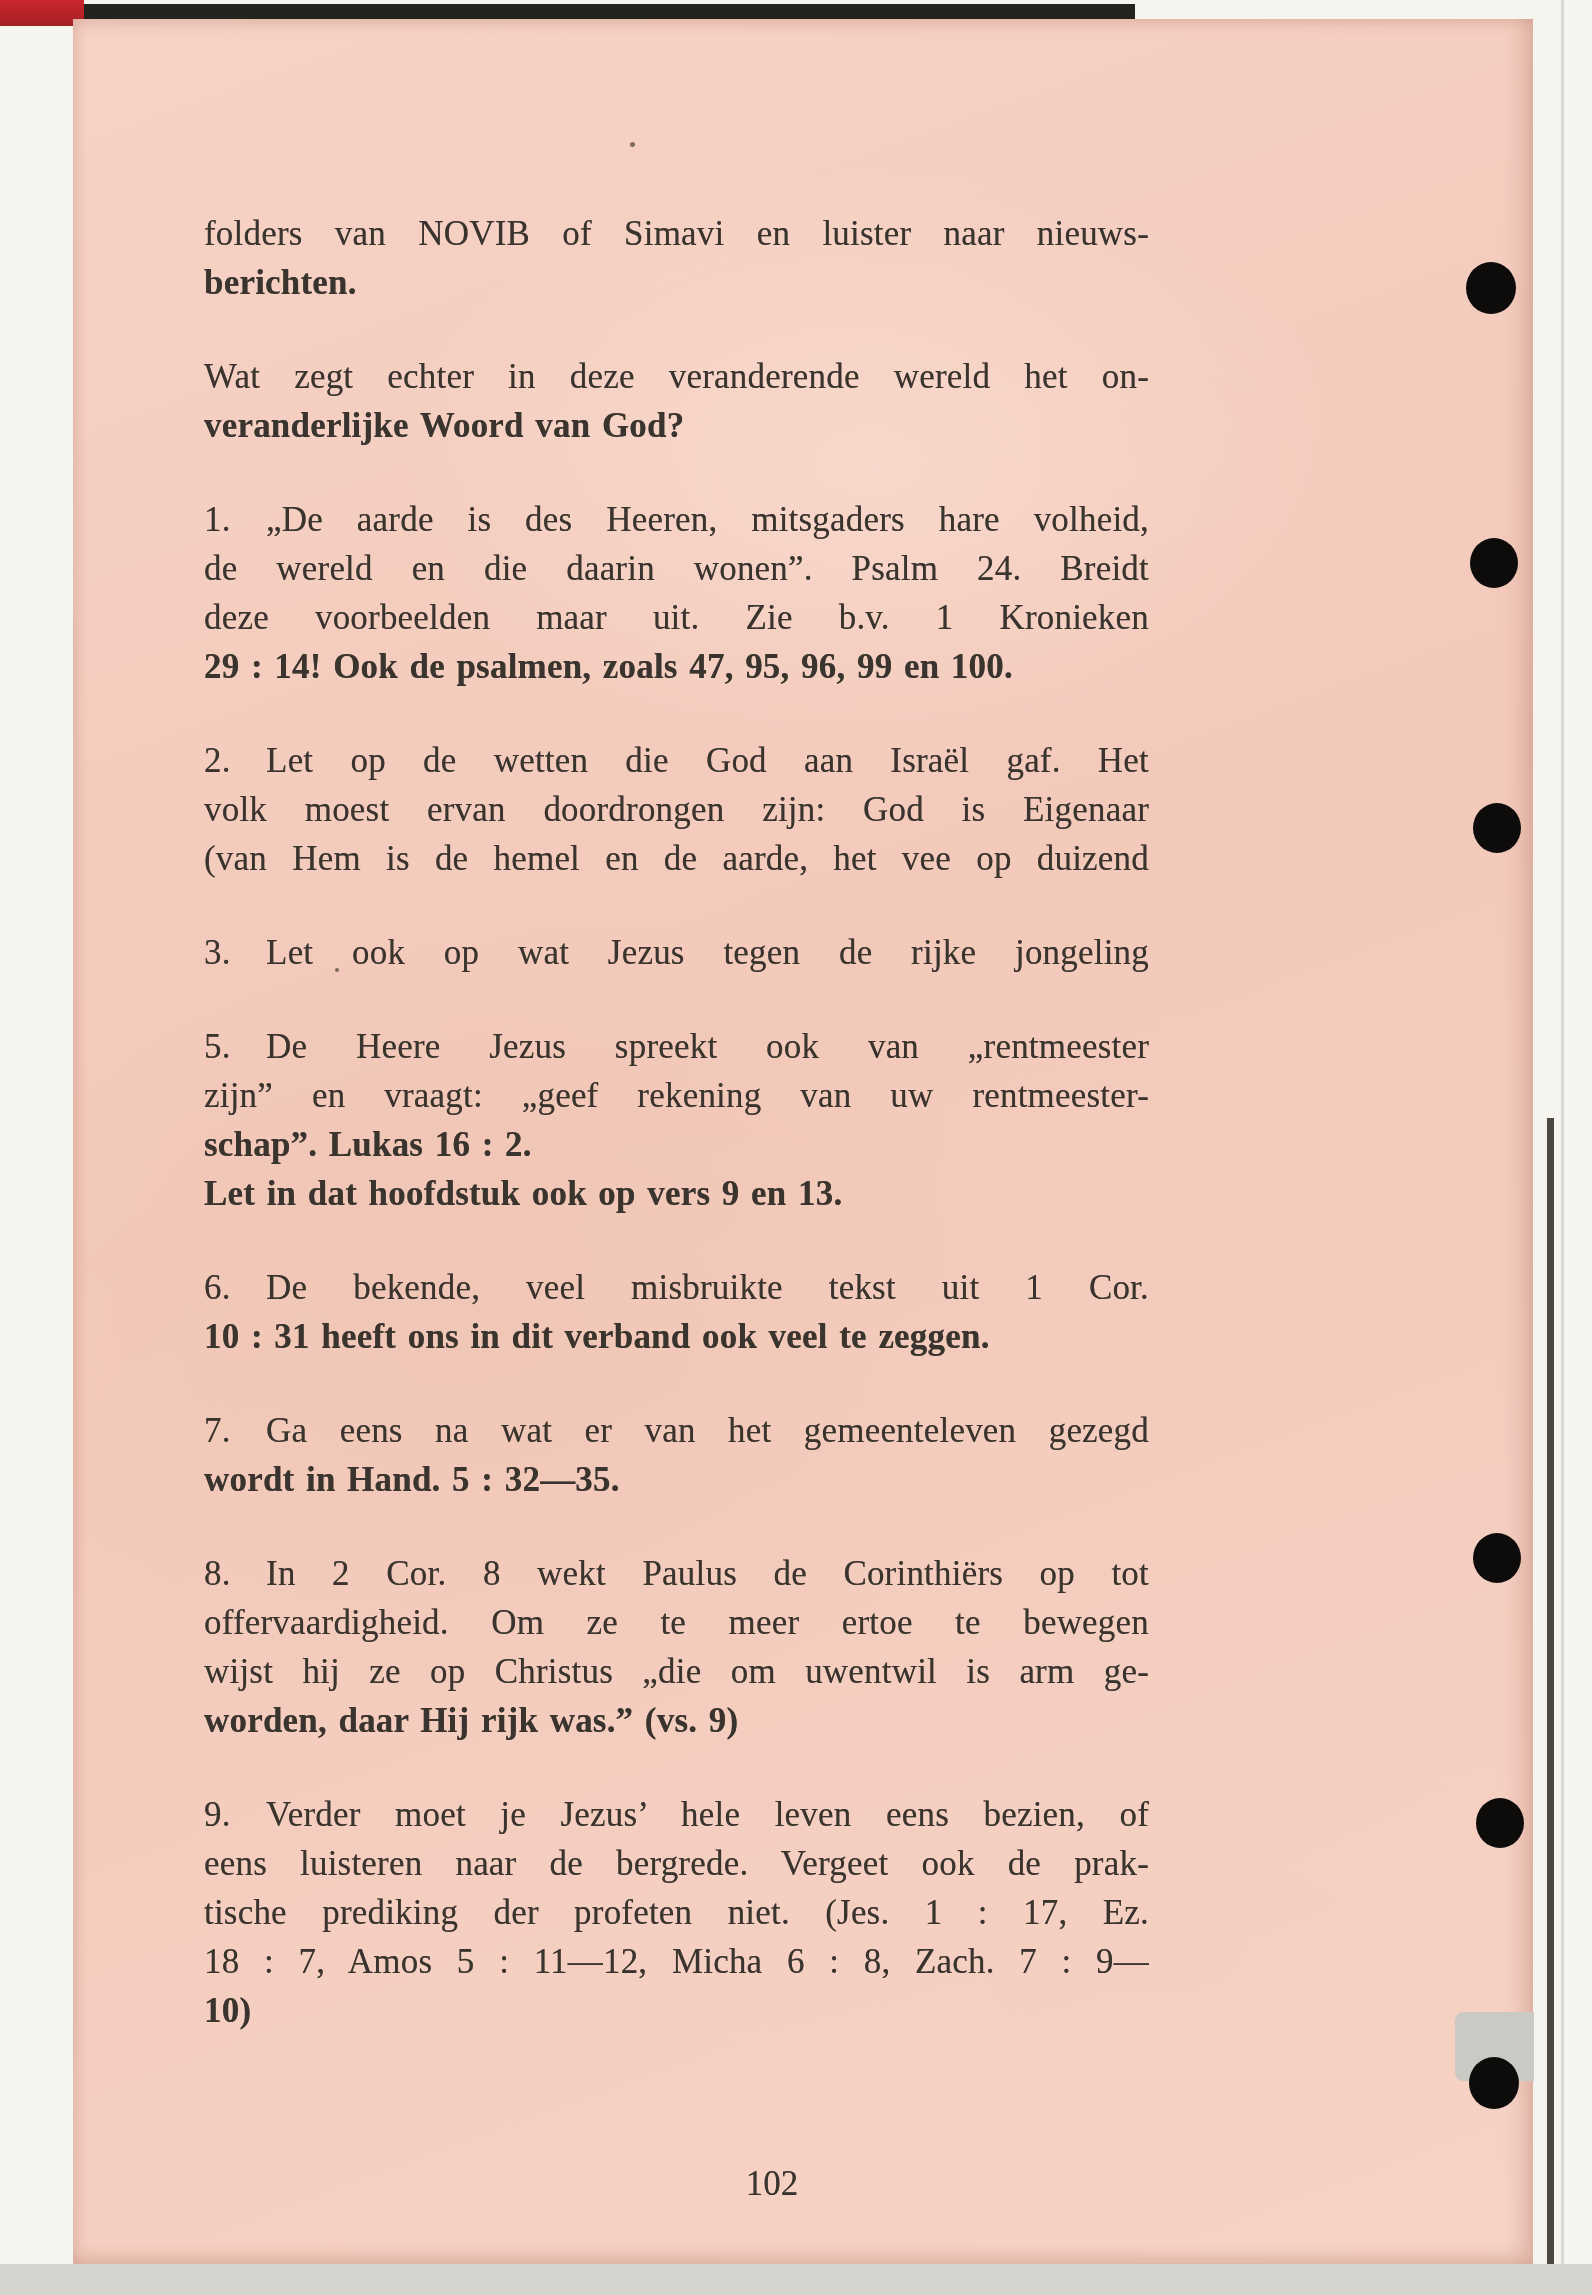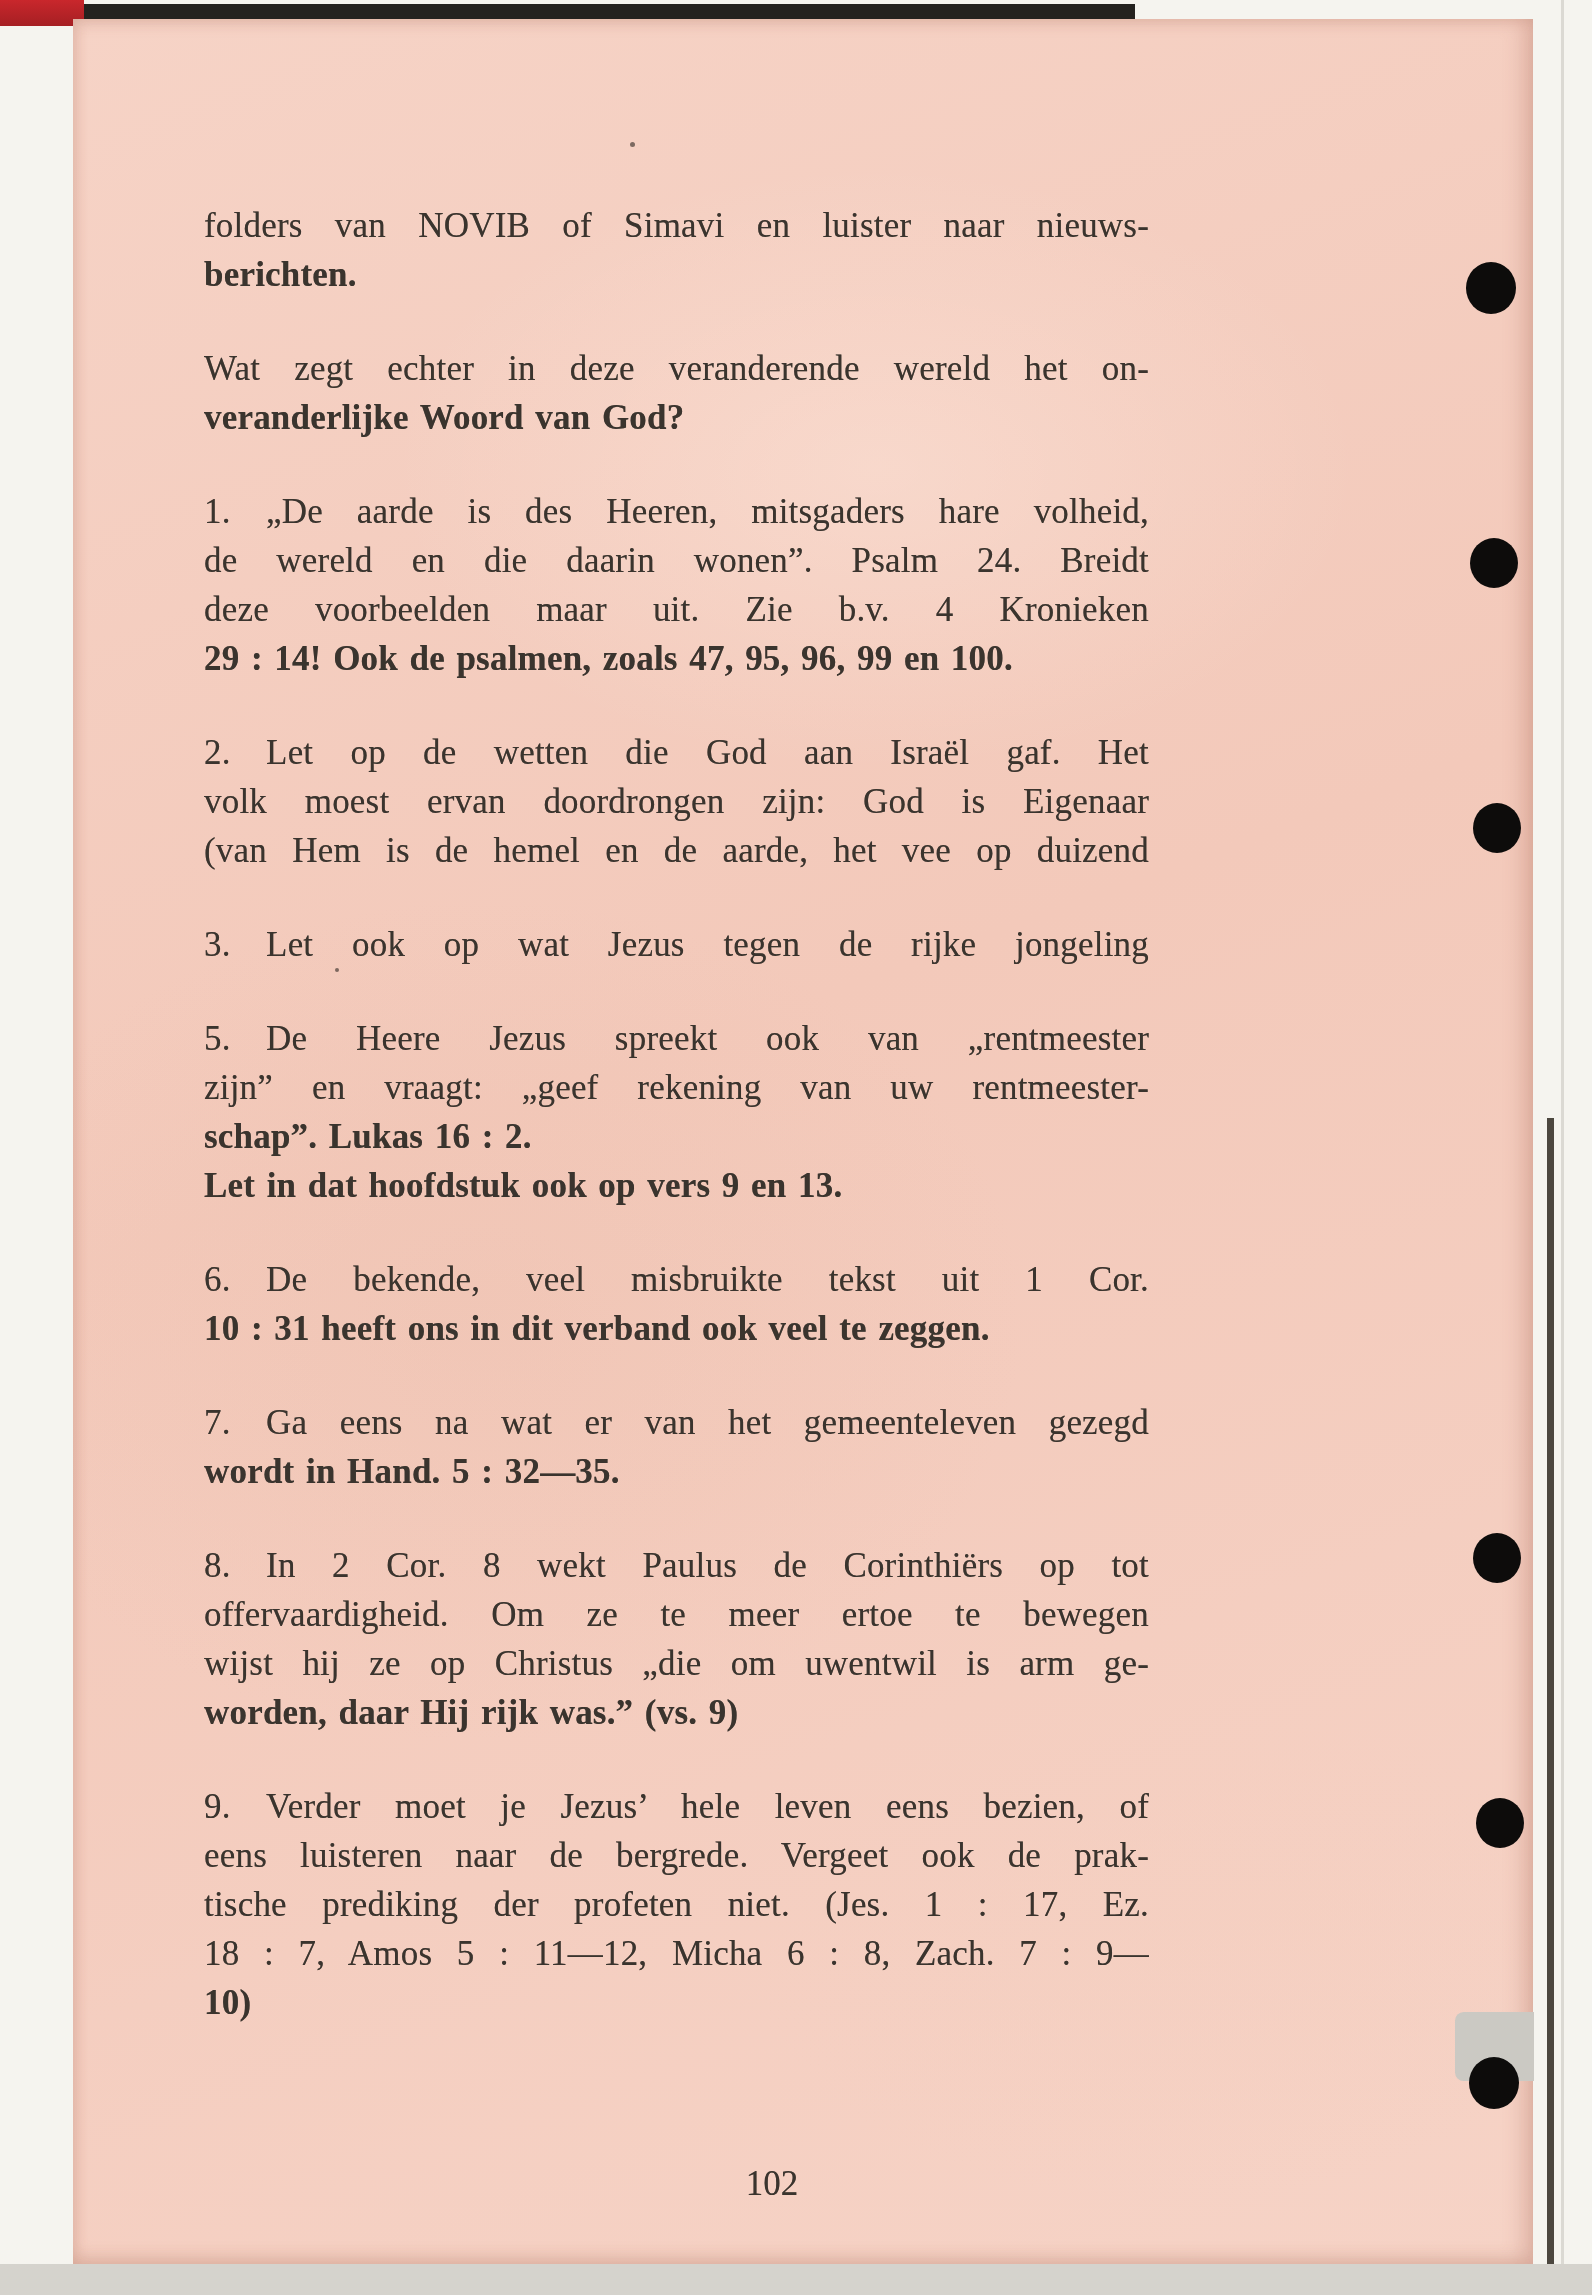--- a/index.html
+++ b/index.html
@@ -69,21 +69,21 @@
   .text-block {
     position: absolute;
     left: 131px; top: 182px;
     width: 945px;
     color: var(--ink, #3a342e);
     font-size: 35px;
     line-height: 49px;
     letter-spacing: 0.2px;
     text-shadow: 0 0 0.5px rgba(58, 52, 46, 0.55);
   }
-  .para { margin: 0 0 45px 0; }
+  .para { margin: 8px 0 45px 0; }
   .para:last-child { margin-bottom: 0; }
   .line {
     text-align: justify;
     text-align-last: justify;
   }
   .line.left {
     text-align-last: left;
     word-spacing: 2.6px;
     font-weight: bold;
   }
@@ -141,21 +141,21 @@
           <div class="line">folders van NOVIB of Simavi en luister naar nieuws-</div>
           <div class="line left">berichten.</div>
         </div>
         <div class="para">
           <div class="line">Wat zegt echter in deze veranderende wereld het on-</div>
           <div class="line left">veranderlijke Woord van God?</div>
         </div>
         <div class="para">
           <div class="line">1.  „De aarde is des Heeren, mitsgaders hare volheid,</div>
           <div class="line">de wereld en die daarin wonen”. Psalm 24. Breidt</div>
-          <div class="line">deze voorbeelden maar uit. Zie b.v. 4 Kronieken</div>
+          <div class="line">deze voorbeelden maar uit. Zie b.v. 1 Kronieken</div>
           <div class="line left">29 : 14! Ook de psalmen, zoals 47, 95, 96, 99 en 100.</div>
         </div>
         <div class="para">
           <div class="line">2.  Let op de wetten die God aan Israël gaf. Het</div>
           <div class="line">volk moest ervan doordrongen zijn: God is Eigenaar</div>
           <div class="line">(van Hem is de hemel en de aarde, het vee op duizend</div>
         </div>
         <div class="para">
           <div class="line">3.  Let ook op wat Jezus tegen de rijke jongeling</div>
         </div>

